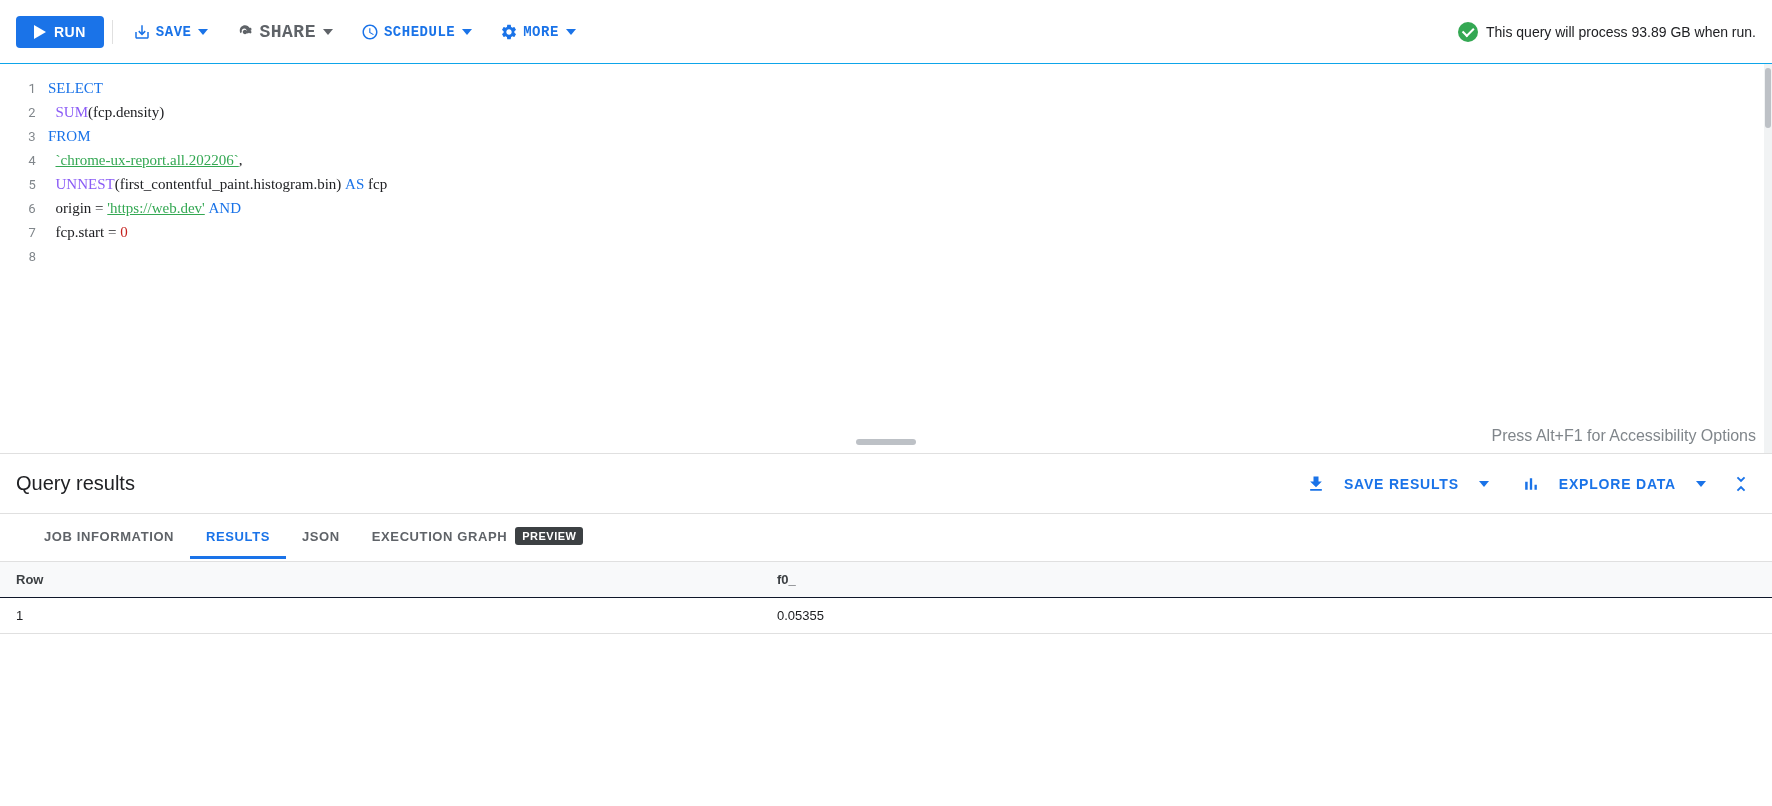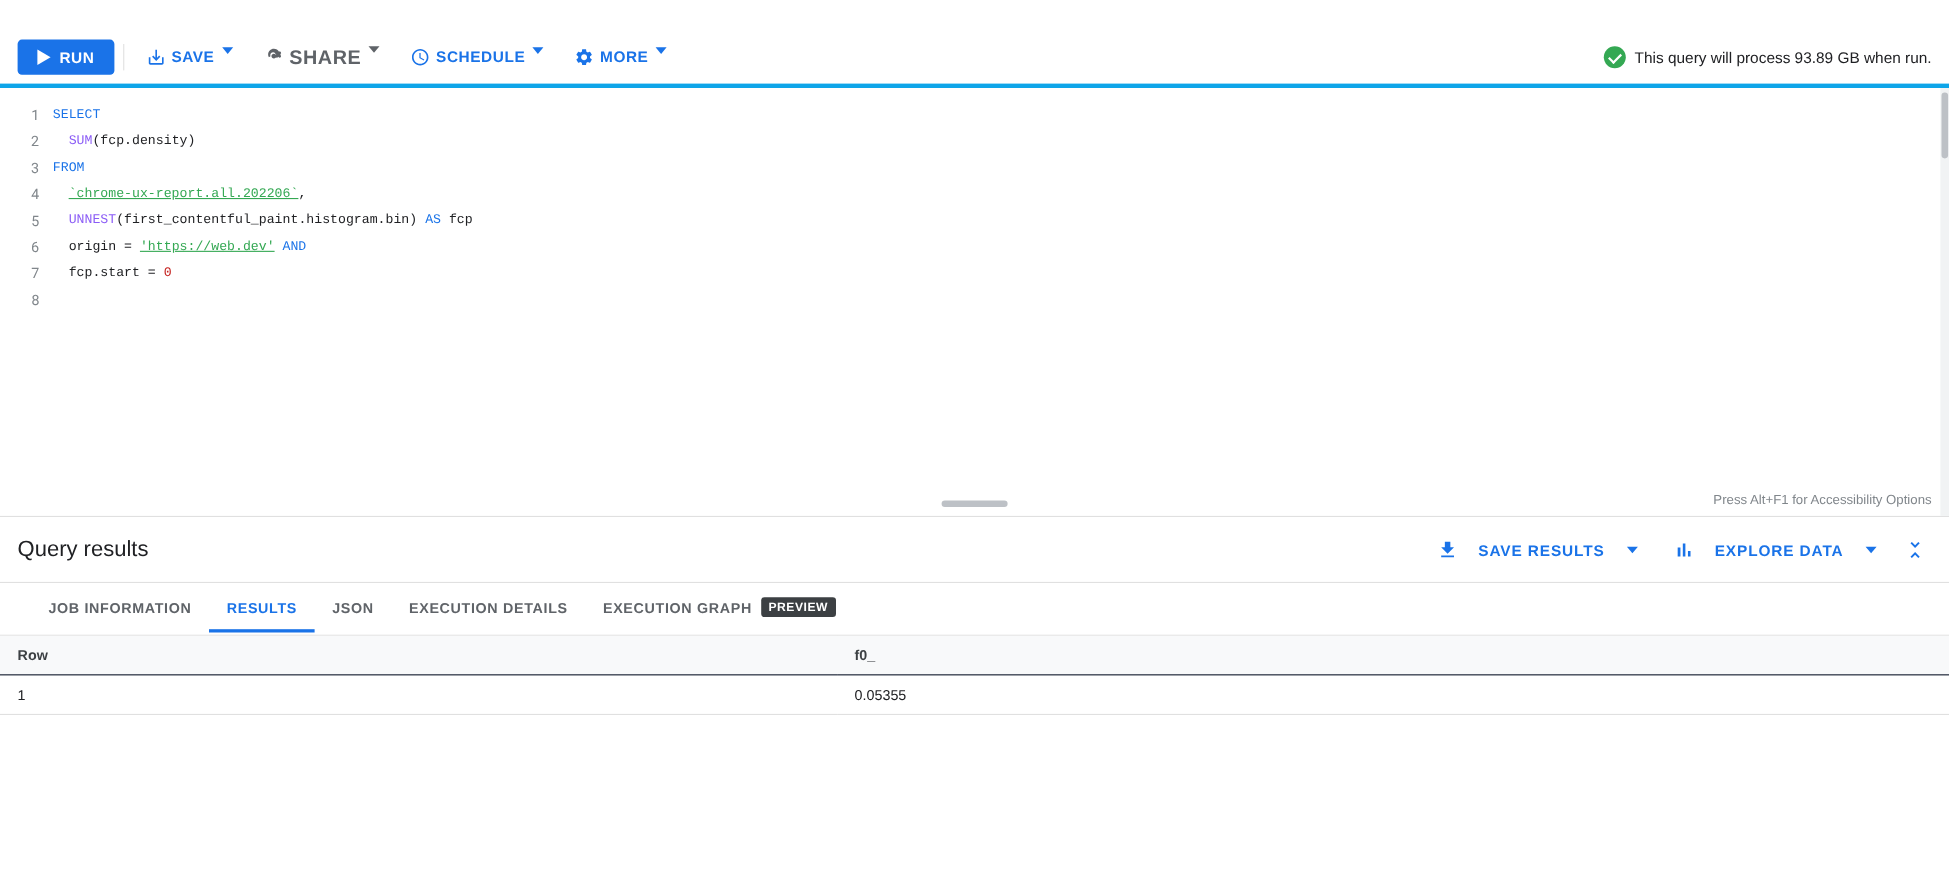--- a/index.html
+++ b/index.html
@@ -11,24 +11,23 @@
       height: 806px;
       width: 1772px;
       overflow: hidden;
     }
 
     
     .toolbar {
       display: flex;
       align-items: center;
       padding: 10px 16px;
-      border-bottom: 4px solid #0ea5e9;
+      border-bottom: 1px solid #0ea5e9;
       gap: 4px;
-      height: 52px;
-      margin-top: 28px;
+      height: 64px;
     }
     .btn-run {
       background: #1a73e8;
       color: #fff;
       border: none;
       border-radius: 4px;
       padding: 8px 18px;
       font-size: 14px;
       font-weight: 600;
       cursor: pointer;
@@ -46,24 +45,26 @@
       display: inline-block;
     }
     .toolbar-btn {
       background: none;
       border: none;
       color: #1a73e8;
       font-size: 14px;
       font-weight: 600;
       cursor: pointer;
       display: flex;
+      align-items: center;
       gap: 5px;
       padding: 8px 12px;
       border-radius: 4px;
       letter-spacing: 0.5px;
+      font-family: Liberation Mono, monospace;
     }
     .toolbar-separator { width: 1px; height: 24px; background: #e0e0e0; margin: 0 4px; }
     .query-info {
       margin-left: auto;
       display: flex;
       align-items: center;
       gap: 8px;
       color: #202124;
       font-size: 14px;
     }
@@ -112,37 +113,37 @@
       color: #80868b;
       font-family: 'Roboto Mono', 'Courier New', monospace;
       font-size: 13px;
       line-height: 24px;
       user-select: none;
       padding-right: 12px;
     }
     .code-content {
       flex: 1;
       padding: 12px 0;
-      font-family: Liberation Mono, monospace;
-      font-size: 12px;
+      font-family: Liberation Serif, serif;
+      font-size: 15px;
       line-height: 24px;
       overflow: auto;
     }
     .code-line { white-space: pre; }
     .kw { color: #1a73e8; font-weight: 500; }
     .fn { color: #8b5cf6; }
     .str { color: #34a853; text-decoration: underline; }
     .num { color: #c5221f; }
     .plain { color: #202124; }
     .editor-footer {
       position: absolute;
       bottom: 8px;
       right: 16px;
       color: #80868b;
-      font-size: 12px;
+      font-size: 16px;
     }
     .scrollbar-hint {
       position: absolute;
       bottom: 8px;
       left: 50%;
       transform: translateX(-50%);
       width: 60px;
       height: 6px;
       background: #bdc1c6;
       border-radius: 3px;
@@ -364,21 +365,20 @@
         <path d="M7.41 18.59L8.83 20 12 16.83 15.17 20l1.41-1.41L12 14l-4.59 4.59zm9.18-13.18L15.17 4 12 7.17 8.83 4 7.41 5.41 12 10l4.59-4.59z"></path>
       </svg>
     </button>
   </div>
 </div>
 
 <div class="tabs-bar">
   <div class="tab">JOB INFORMATION</div>
   <div class="tab active">RESULTS</div>
   <div class="tab">JSON</div>
-  <div class="tab">EXECUTION DETAILS</div>
   <div class="tab" style="display:flex;align-items:center;gap:4px;">
     <span>EXECUTION GRAPH</span>
     <span class="preview-badge">PREVIEW</span>
   </div>
 </div>
 
 <div>
   <table class="results-table">
     <thead>
       <tr>

